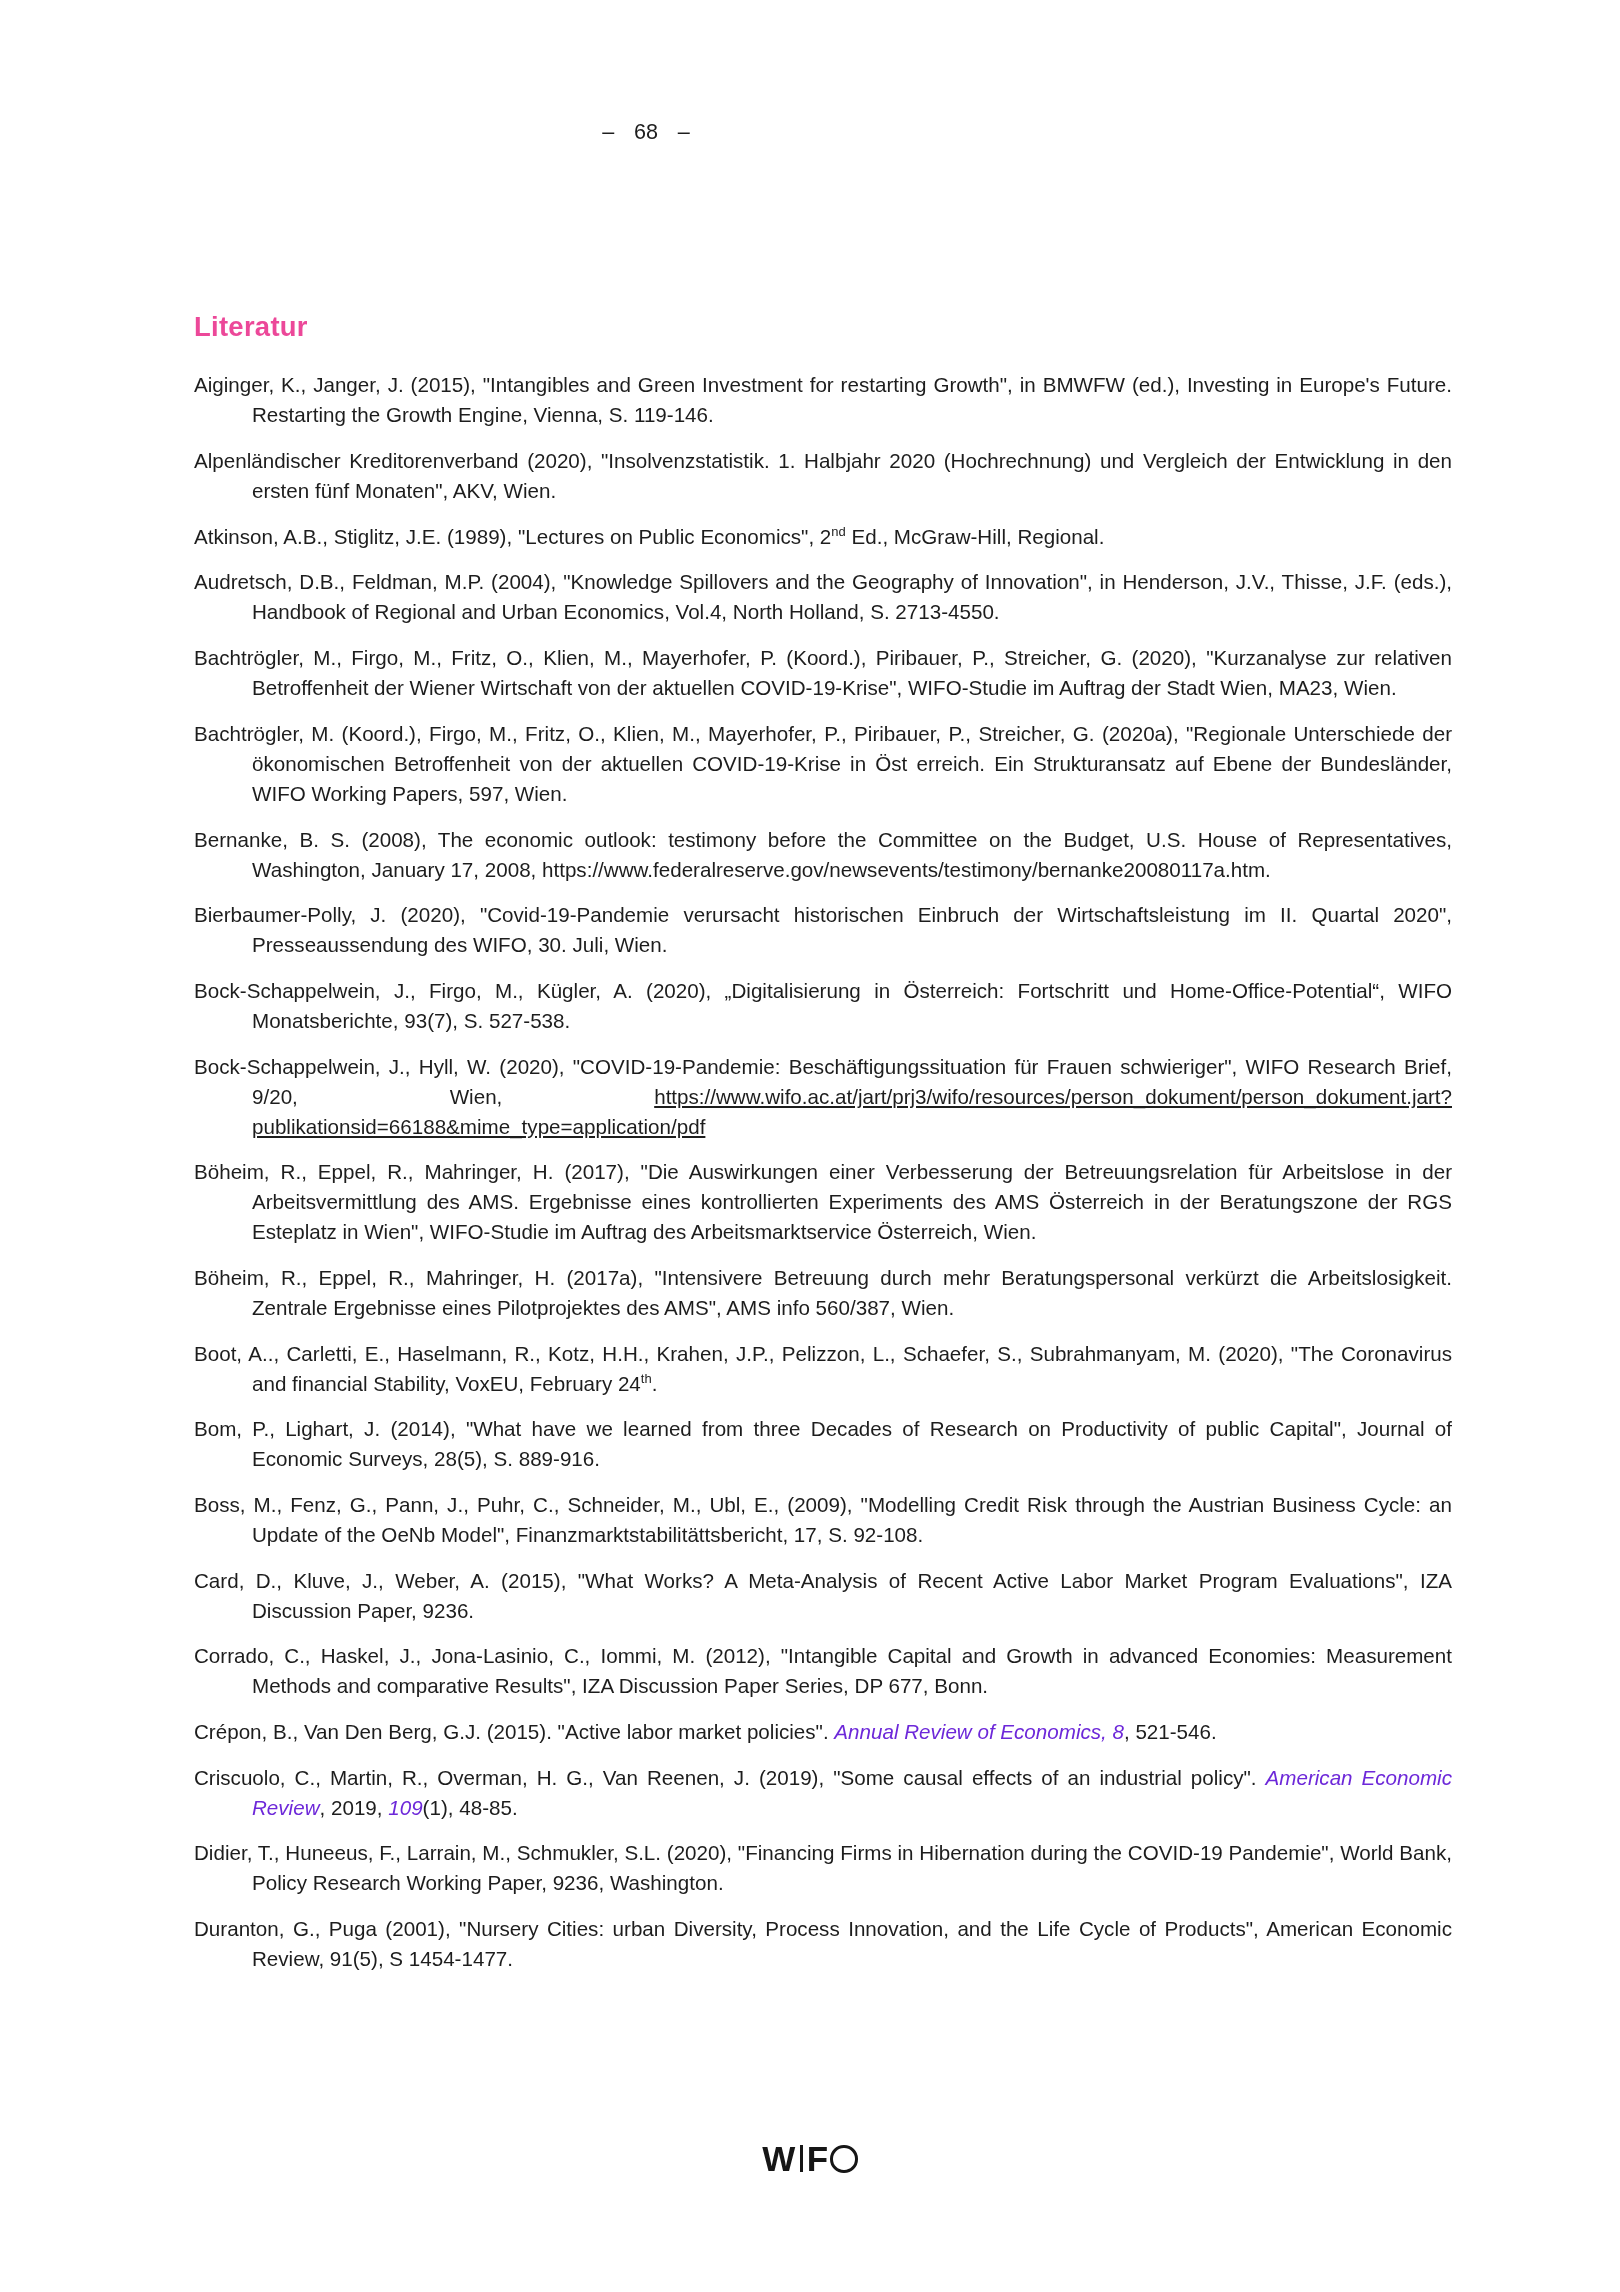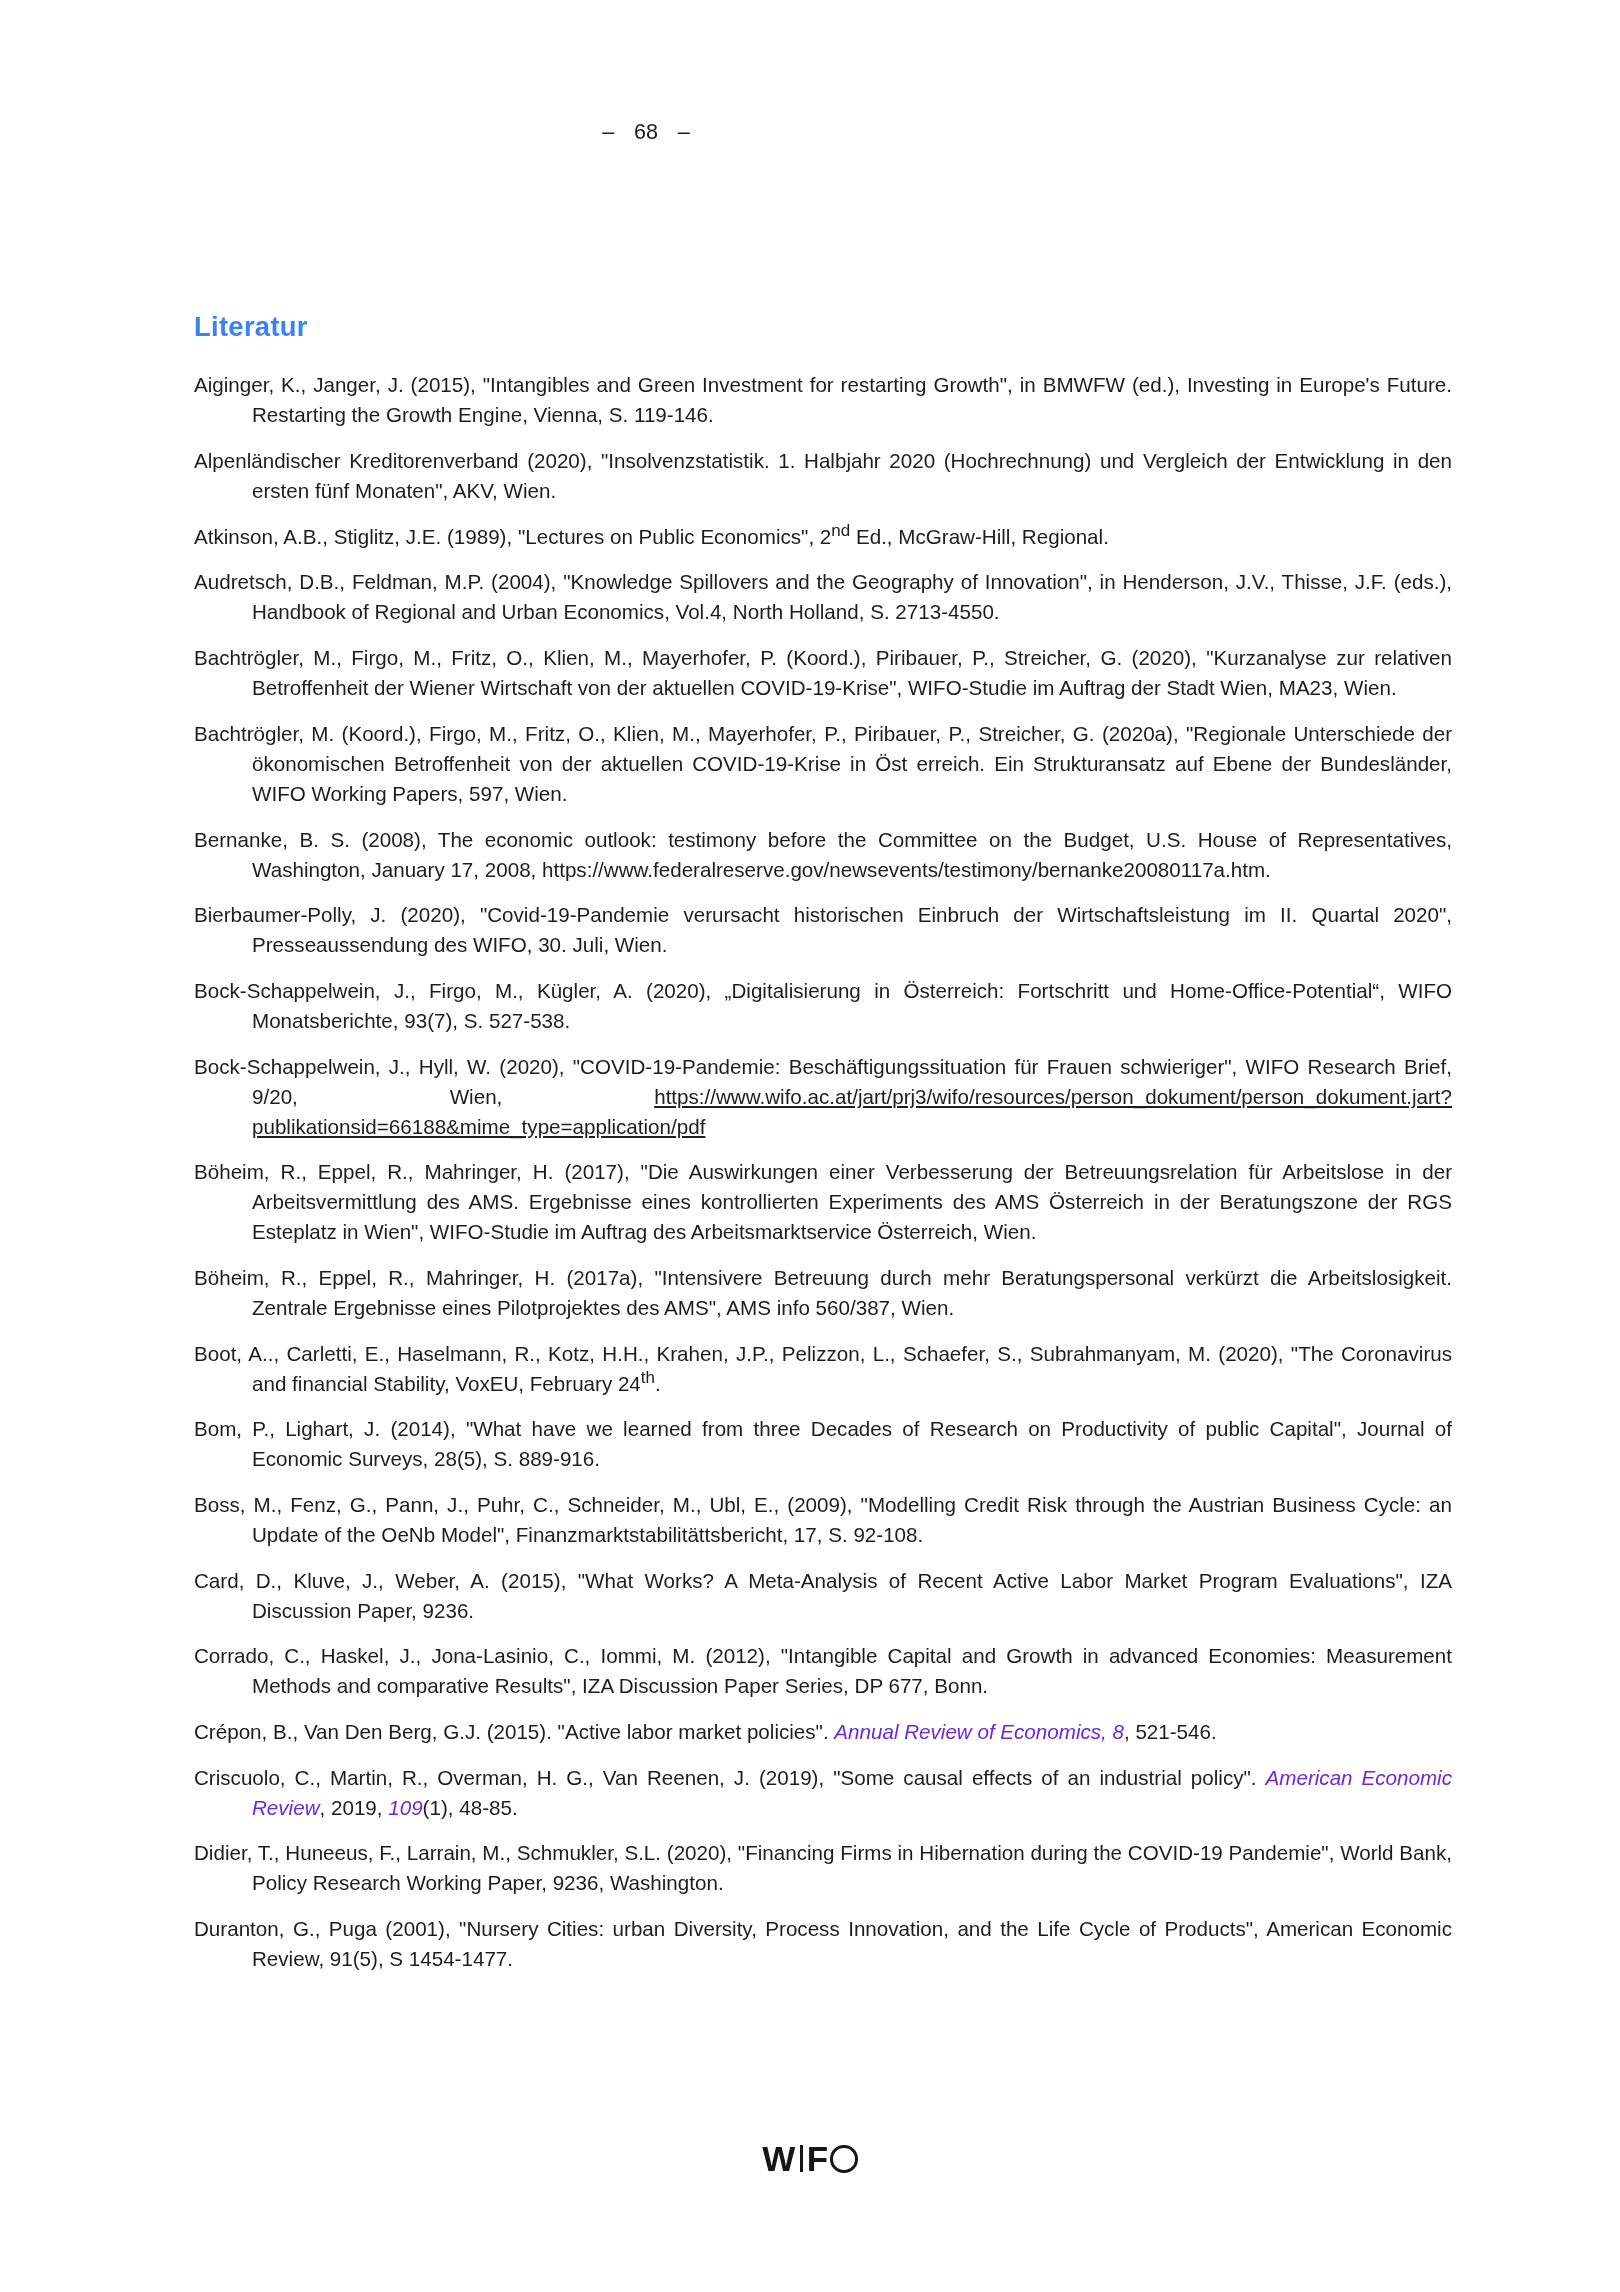--- a/index.html
+++ b/index.html
@@ -23,33 +23,33 @@
     position: absolute;
     left: 194px; top: 310px;
     width: 1258px;
   }
   h1.section-title {
     margin: 0 0 27.4px 0;
     font-size: 27.4px;
     line-height: 33px;
     font-weight: 700;
     letter-spacing: 0.3px;
-    color: #3b82f6;
+    color: #ec4899;
   }
   p.ref {
     margin: 0 0 15.7px 0;
     font-size: 20.6px;
     line-height: 30px;
     text-align: justify;
     padding-left: 58px;
     text-indent: -58px;
     color: #1d1d1d;
   }
   p.ref sup {
-    font-size: 17px;
+    font-size: 13px;
     line-height: 0;
   }
   .jrnl {
     font-style: italic;
     color: #6d28d9;
   }
   .link {
     text-decoration: underline;
     overflow-wrap: anywhere;
     color: #1d1d1d;

